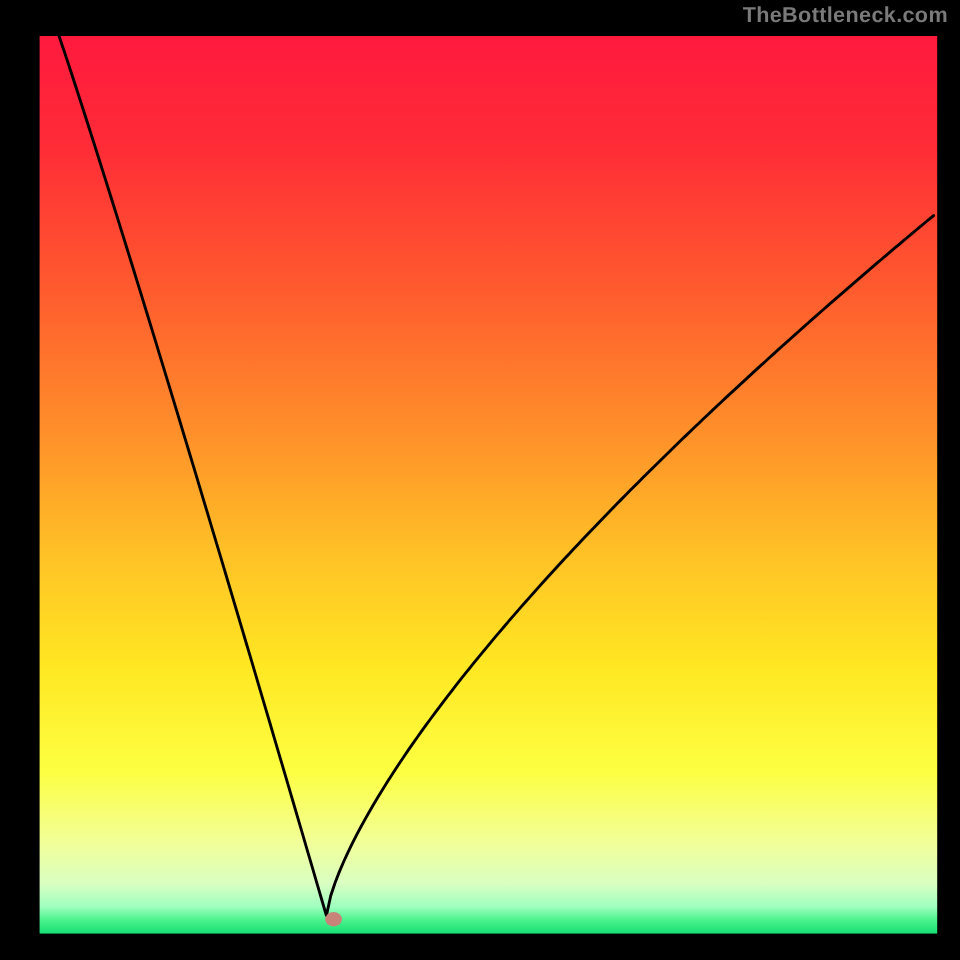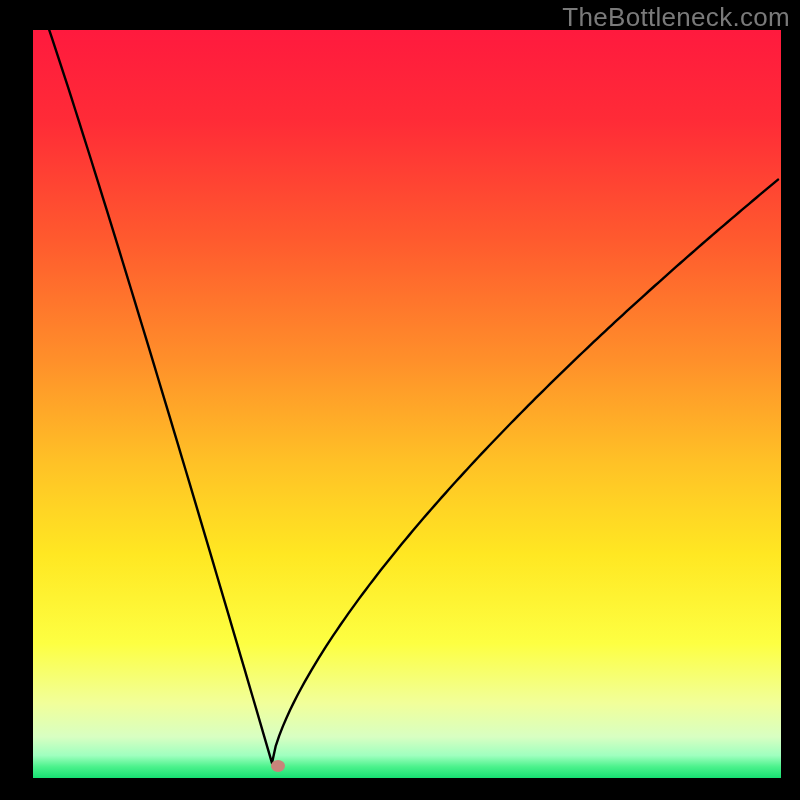--- a/index.html
+++ b/index.html
@@ -19,22 +19,22 @@
     height: 800px;
   }
   svg {
     display: block;
   }
   .watermark {
     position: absolute;
     top: 2px;
     right: 10px;
     color: #7a7a7a;
-    font-size: 26px;
-    font-weight: 400;
+    font-size: 18px;
+    font-weight: 700;
     letter-spacing: 0.3px;
   }
 </style>
 </head>
 <body>
 
 <div class="canvas-wrap">
   <svg id="chart-svg" width="800" height="800" viewBox="0 0 800 800">
     <defs>
       <linearGradient id="bg-grad" x1="0" y1="0" x2="0" y2="1">

